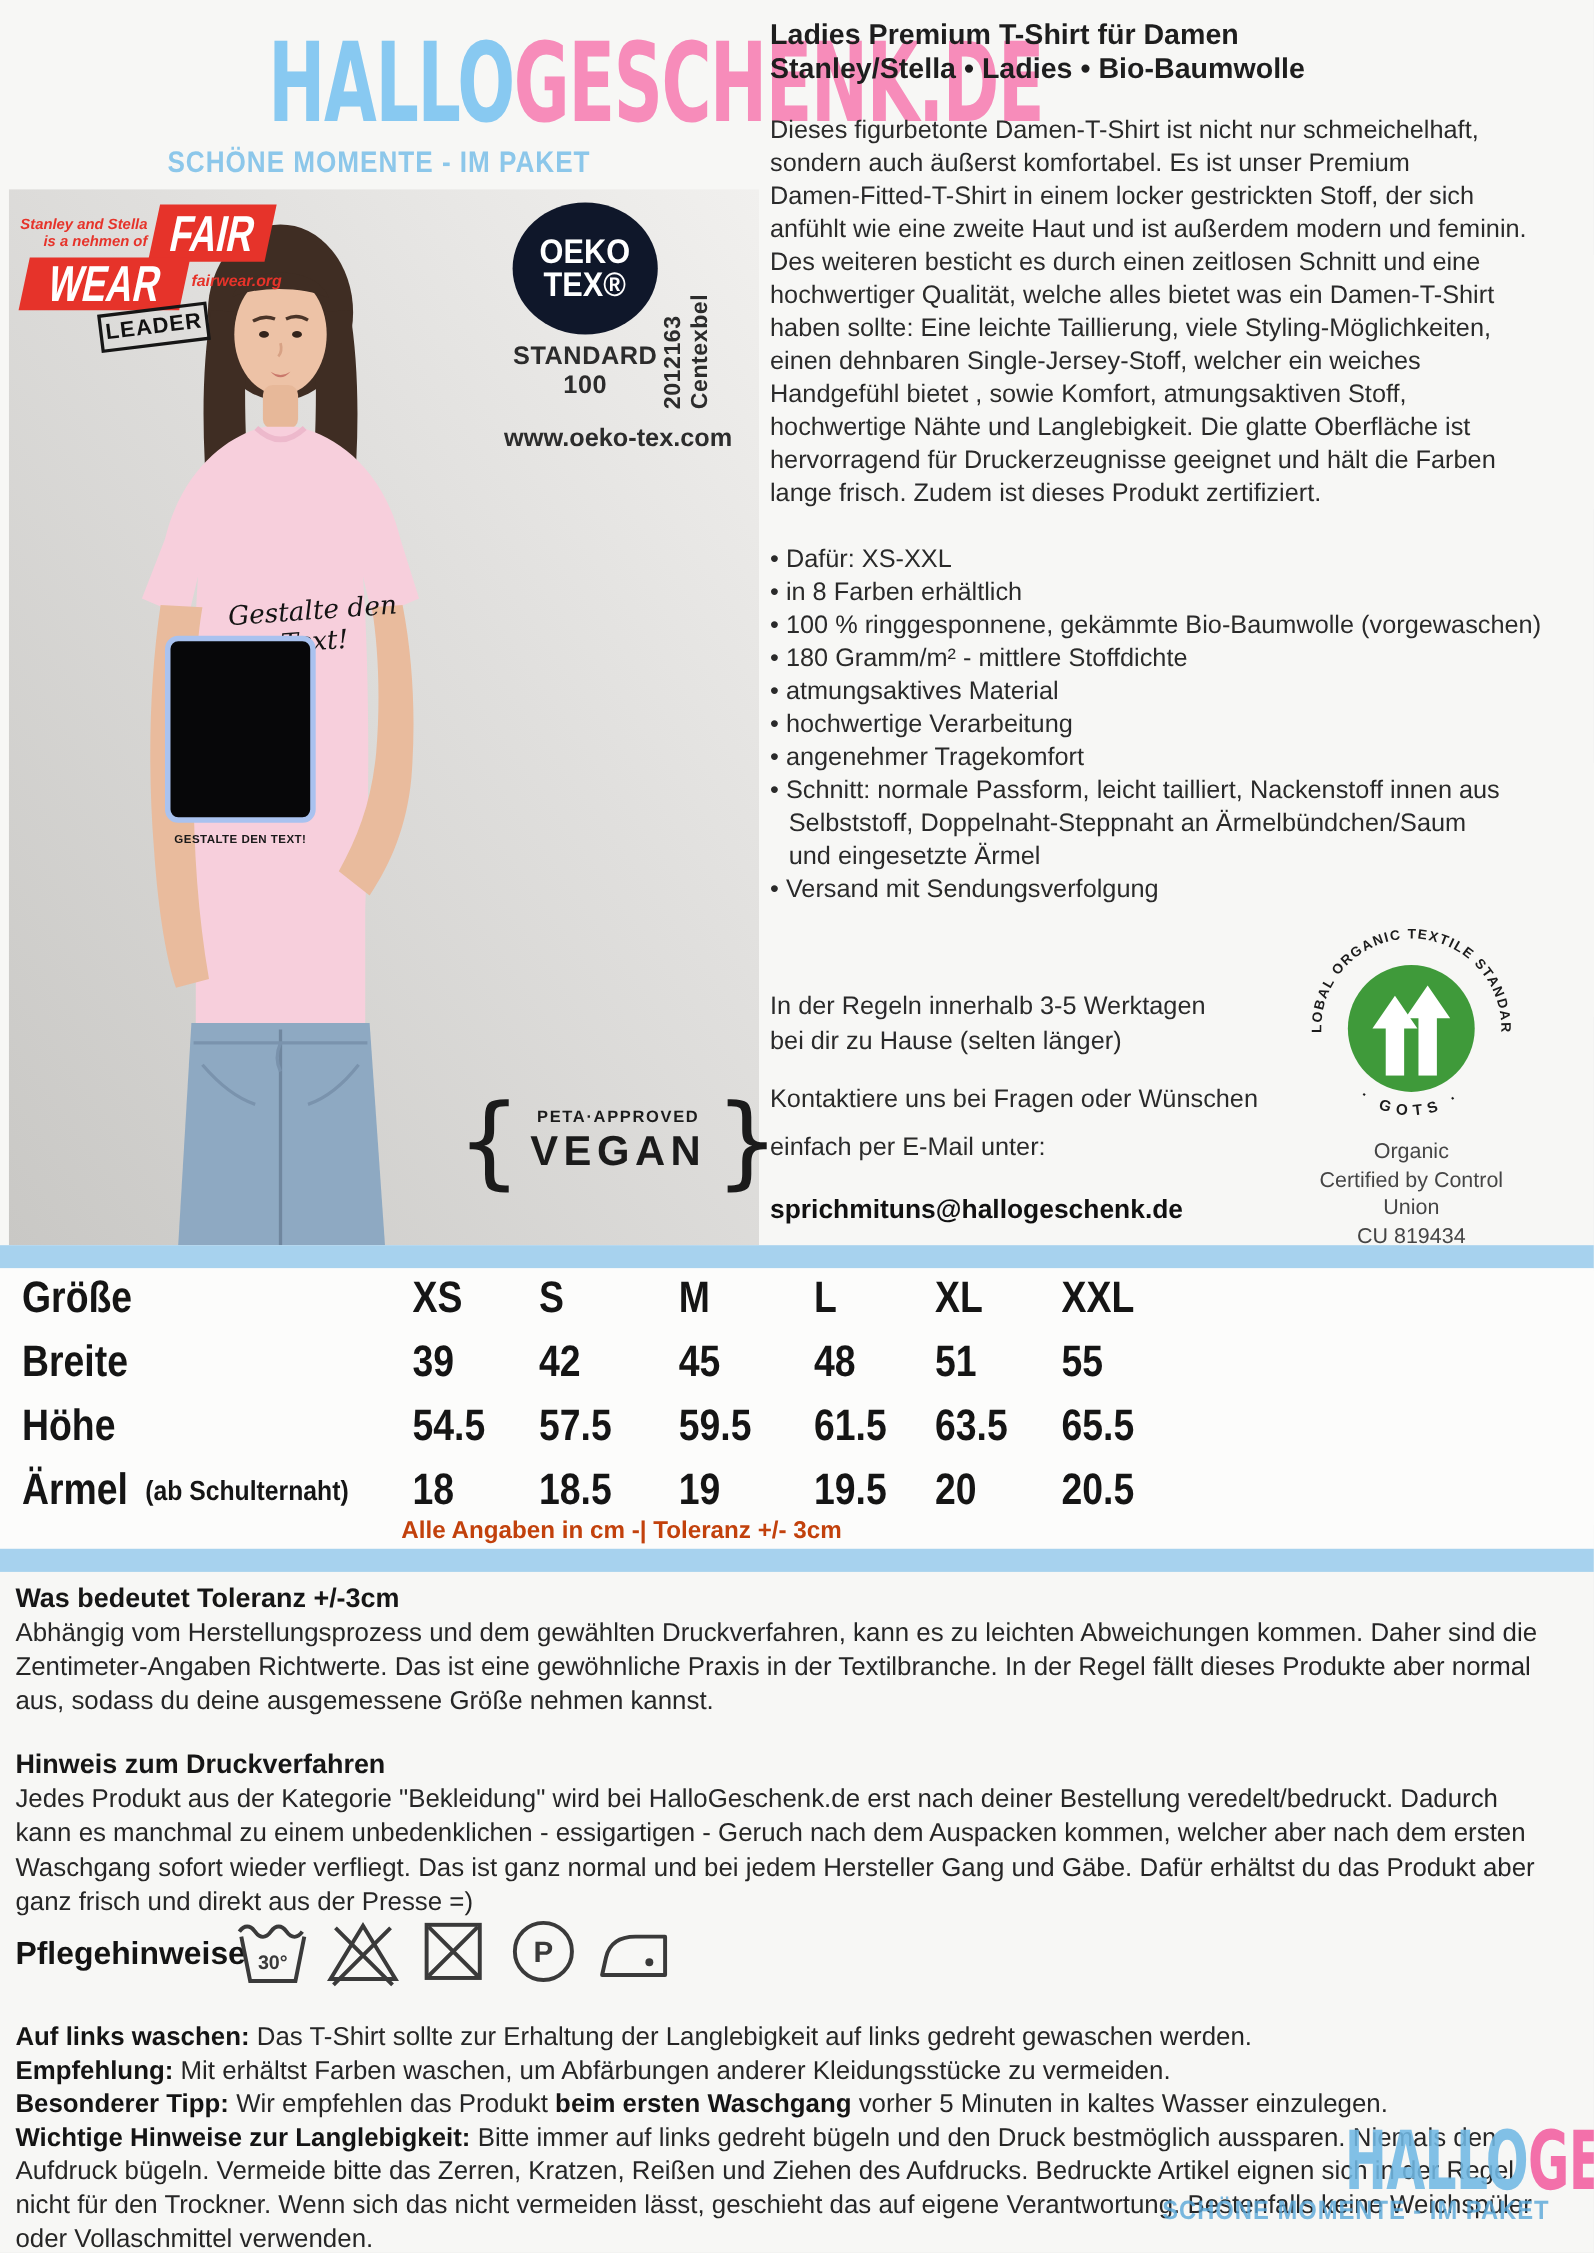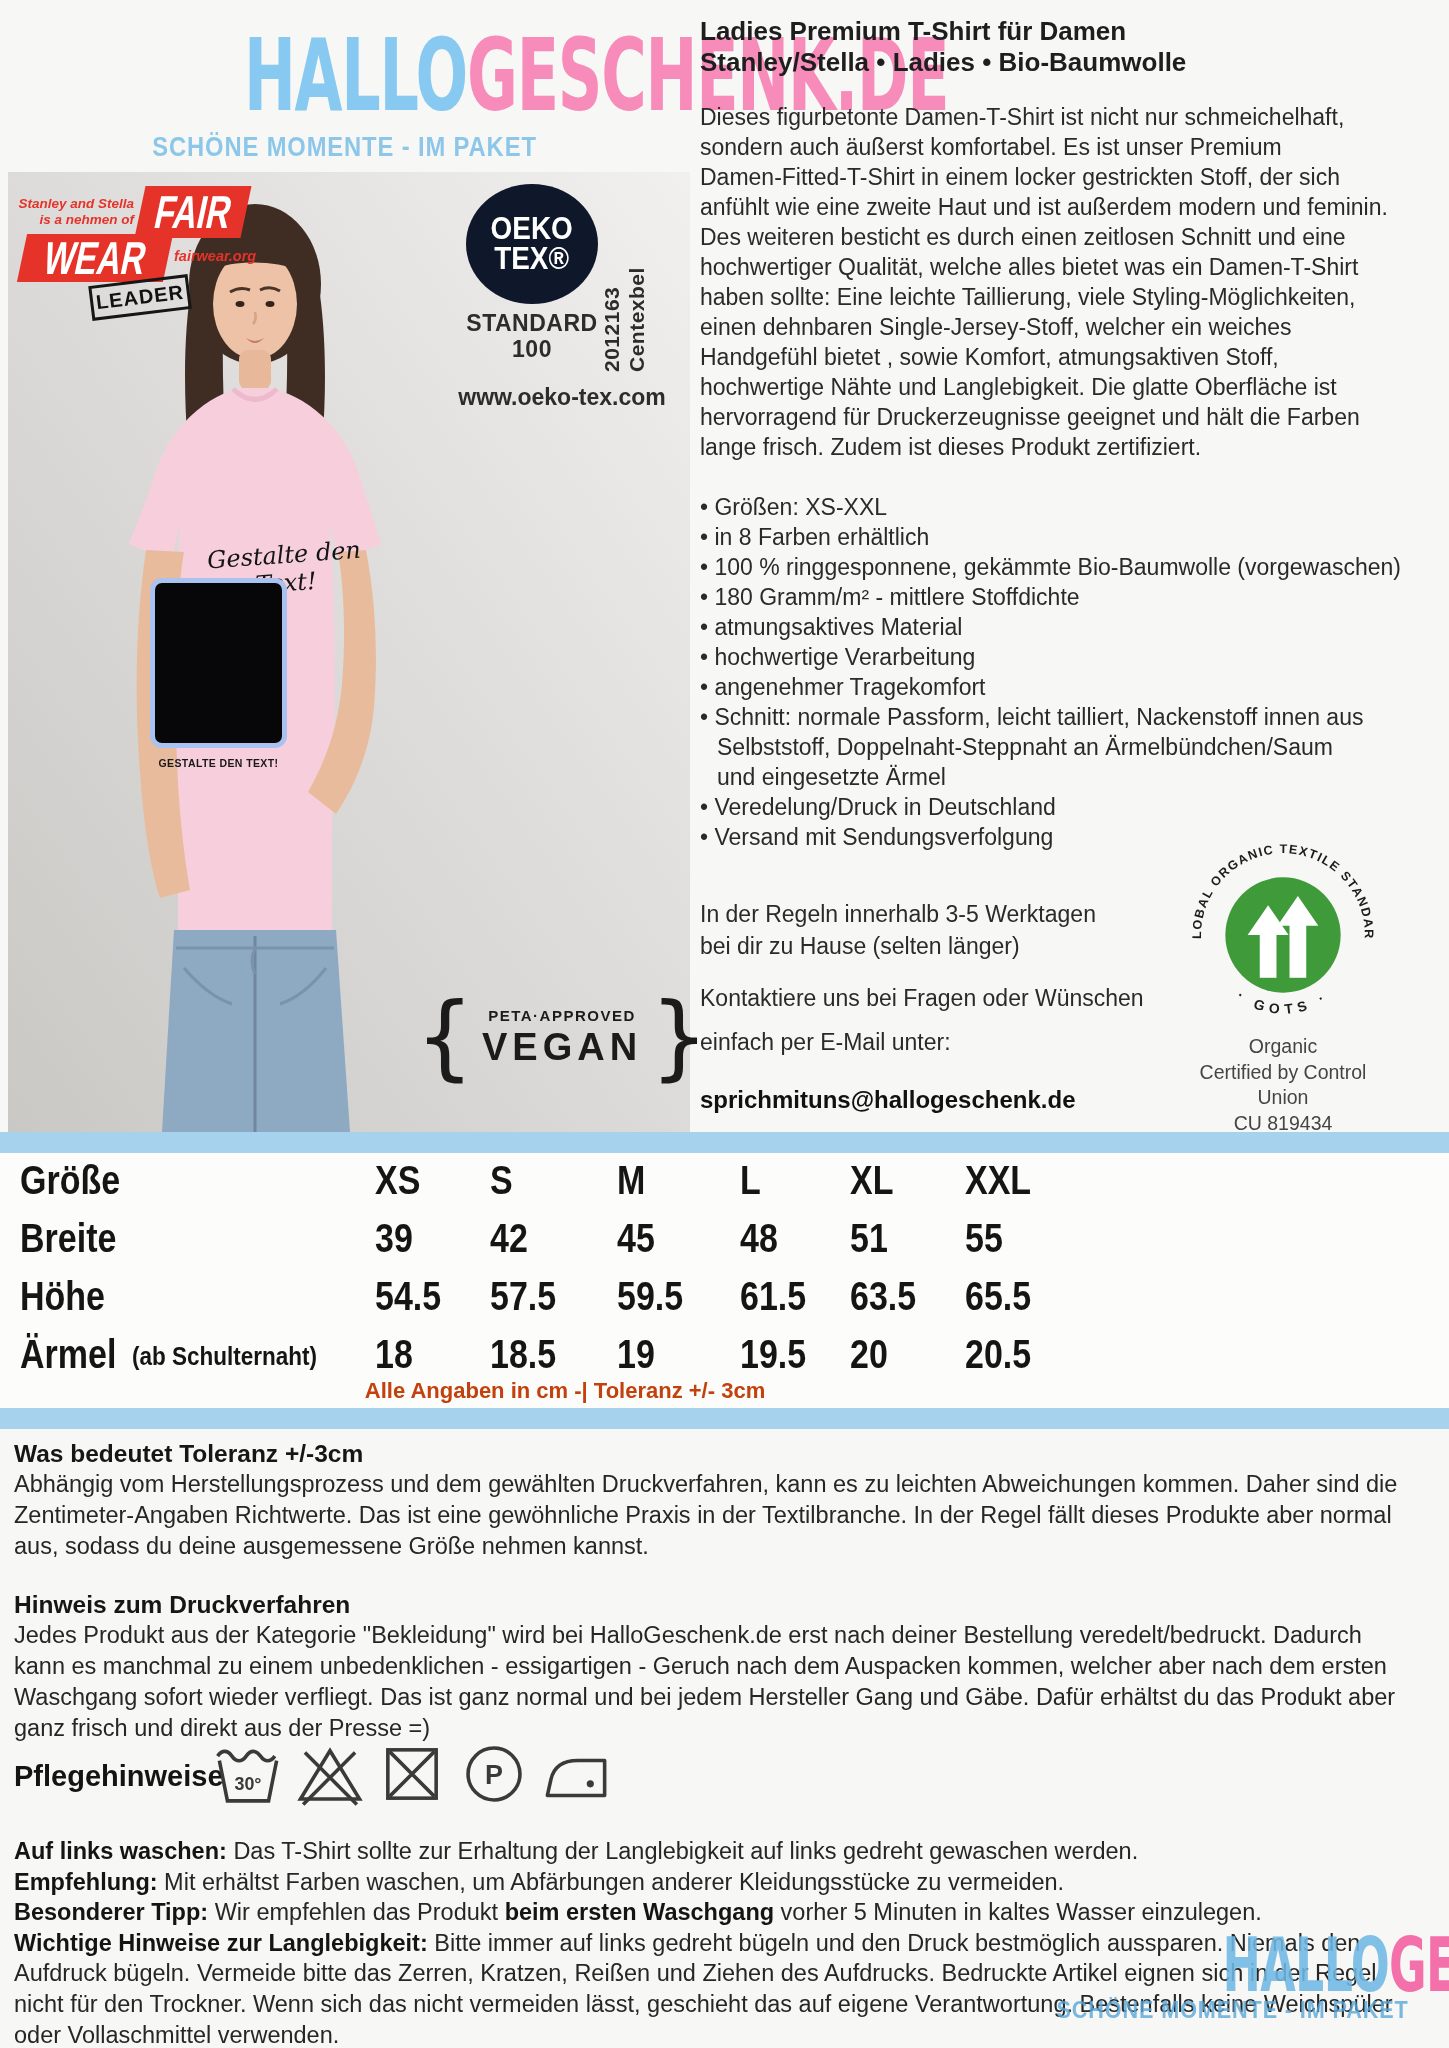--- a/index.html
+++ b/index.html
@@ -202,31 +202,30 @@
 anfühlt wie eine zweite Haut und ist außerdem modern und feminin.
 Des weiteren besticht es durch einen zeitlosen Schnitt und eine
 hochwertiger Qualität, welche alles bietet was ein Damen-T-Shirt
 haben sollte: Eine leichte Taillierung, viele Styling-Möglichkeiten,
 einen dehnbaren Single-Jersey-Stoff, welcher ein weiches
 Handgefühl bietet , sowie Komfort, atmungsaktiven Stoff,
 hochwertige Nähte und Langlebigkeit. Die glatte Oberfläche ist
 hervorragend für Druckerzeugnisse geeignet und hält die Farben
 lange frisch. Zudem ist dieses Produkt zertifiziert.</div>
   <ul class="abs col-right bullets">
-    <li>• Größen: XS-XXL</li>
+    <li>• Dafür: XS-XXL</li>
     <li>• in 8 Farben erhältlich</li>
     <li>• 100 % ringgesponnene, gekämmte Bio-Baumwolle (vorgewaschen)</li>
     <li>• 180 Gramm/m² - mittlere Stoffdichte</li>
     <li>• atmungsaktives Material</li>
     <li>• hochwertige Verarbeitung</li>
     <li>• angenehmer Tragekomfort</li>
     <li>• Schnitt: normale Passform, leicht tailliert, Nackenstoff innen aus
  Selbststoff, Doppelnaht-Steppnaht an Ärmelbündchen/Saum
  und eingesetzte Ärmel</li>
-    <li>• Veredelung/Druck in Deutschland</li>
     <li>• Versand mit Sendungsverfolgung</li>
   </ul>
   <div class="abs col-right delivery">In der Regeln innerhalb 3-5 Werktagen
 bei dir zu Hause (selten länger)</div>
   <div class="abs col-right contact">Kontaktiere uns bei Fragen oder Wünschen
 einfach per E-Mail unter:</div>
   <div class="abs col-right email">sprichmituns@hallogeschenk.de</div>
 
   <div class="abs gots">
     <svg width="186" height="186" viewBox="0 0 200 200">

